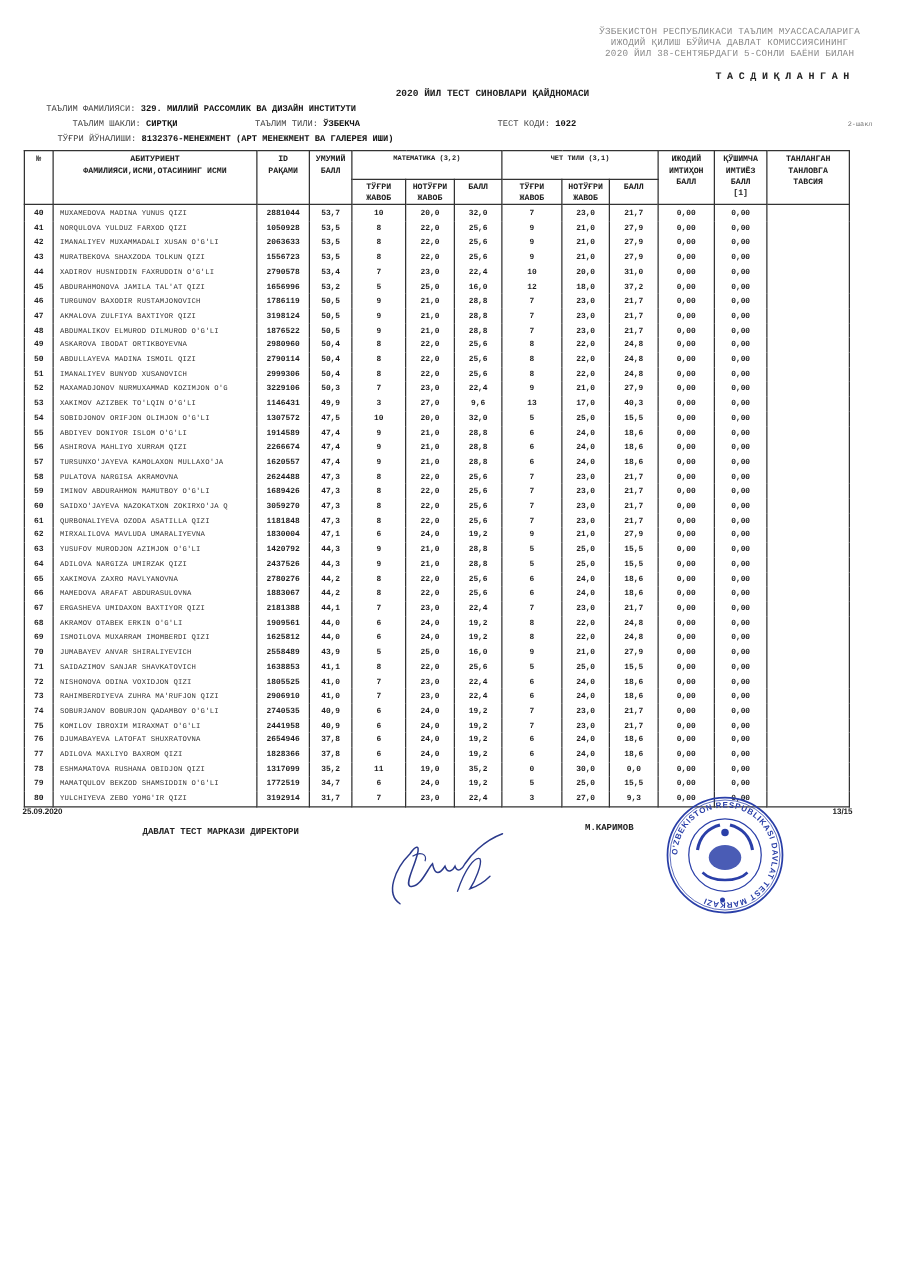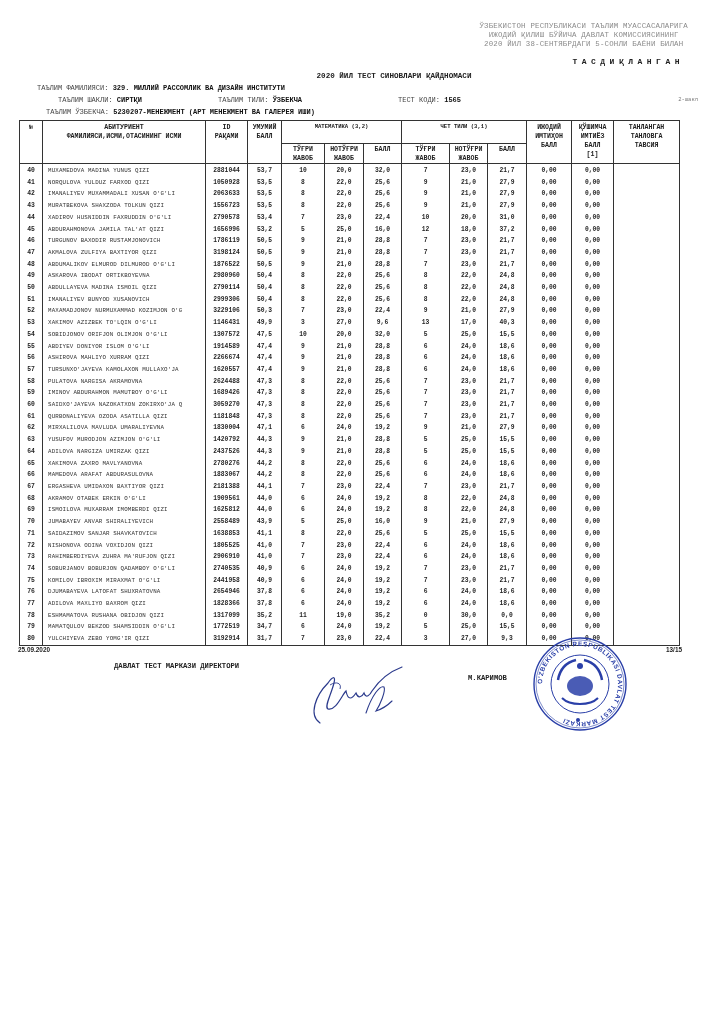--- a/index.html
+++ b/index.html
@@ -25,21 +25,21 @@
   table.grid tbody td.name { text-align:left; padding-left:5px; font-weight:normal;
                font-size:5.8px; letter-spacing:0.15px; color:#333; }
   table.grid tbody td.num { font-size:6.3px; }
   table.grid tbody tr:first-child td { padding-top:1px; }
   table.grid tbody tr:last-child td { border-bottom:1.2px solid #333; }
   .date { position:absolute; left:18px; top:646px; font-size:6.4px; font-weight:bold;
           font-family:"Liberation Sans", sans-serif; color:#222; }
   .page { position:absolute; left:666px; top:646px; font-size:6.4px; font-weight:bold;
           font-family:"Liberation Sans", sans-serif; color:#222; }
   .director { position:absolute; left:114px; top:662px; font-size:7.2px; font-weight:bold; color:#222; }
-  .signer { position:absolute; left:468px; top:674px; font-size:7.2px; font-weight:bold; color:#222; }
+  .signer { position:absolute; left:468px; top:659px; font-size:7.2px; font-weight:bold; color:#222; }
   .signature { position:absolute; left:306px; top:665px; }
   .stamp { position:absolute; left:532px; top:636px; }
 </style>
 </head>
 <body>
 
 <div class="approval">
   <div>ЎЗБЕКИСТОН РЕСПУБЛИКАСИ ТАЪЛИМ МУАССАСАЛАРИГА</div>
   <div>ИЖОДИЙ ҚИЛИШ БЎЙИЧА ДАВЛАТ КОМИССИЯСИНИНГ</div>
   <div>2020 ЙИЛ 38-СЕНТЯБРДАГИ 5-СОНЛИ БАЁНИ БИЛАН</div>
@@ -49,32 +49,32 @@
 <div class="doc-title">2020 ЙИЛ ТЕСТ СИНОВЛАРИ ҚАЙДНОМАСИ</div>
 
 <div class="meta" style="left:37px; top:84px;">
   <span>ТАЪЛИМ ФАМИЛИЯСИ:</span>
   <b>329. МИЛЛИЙ РАССОМЛИК ВА ДИЗАЙН ИНСТИТУТИ</b>
 </div>
 <div class="meta" style="left:58px; top:96px;">
   <span>ТАЪЛИМ ШАКЛИ:</span>
   <b>СИРТҚИ</b>
 </div>
-<div class="meta" style="left:218px; top:96px;">
+<div class="meta" style="left:204px; top:96px;">
   <span>ТАЪЛИМ ТИЛИ:</span>
   <b>ЎЗБЕКЧА</b>
 </div>
 <div class="meta" style="left:398px; top:96px;">
   <span>ТЕСТ КОДИ:</span>
-  <b>1565</b>
+  <b>1022</b>
 </div>
 <div class="variant">2-шакл</div>
 <div class="meta" style="left:46px; top:108px;">
-  <span>ТАЪЛИМ ЎЗБЕКЧА:</span>
-  <b>5230207-МЕНЕЖМЕНТ (АРТ МЕНЕЖМЕНТ ВА ГАЛЕРЕЯ ИШИ)</b>
+  <span>ТЎҒРИ ЙЎНАЛИШИ:</span>
+  <b>8132376-МЕНЕЖМЕНТ (АРТ МЕНЕЖМЕНТ ВА ГАЛЕРЕЯ ИШИ)</b>
 </div>
 
 <table class="grid">
   <colgroup>
     <col style="width:23px">
     <col style="width:163px">
     <col style="width:42px">
     <col style="width:34px">
     <col style="width:43px">
     <col style="width:39px">

